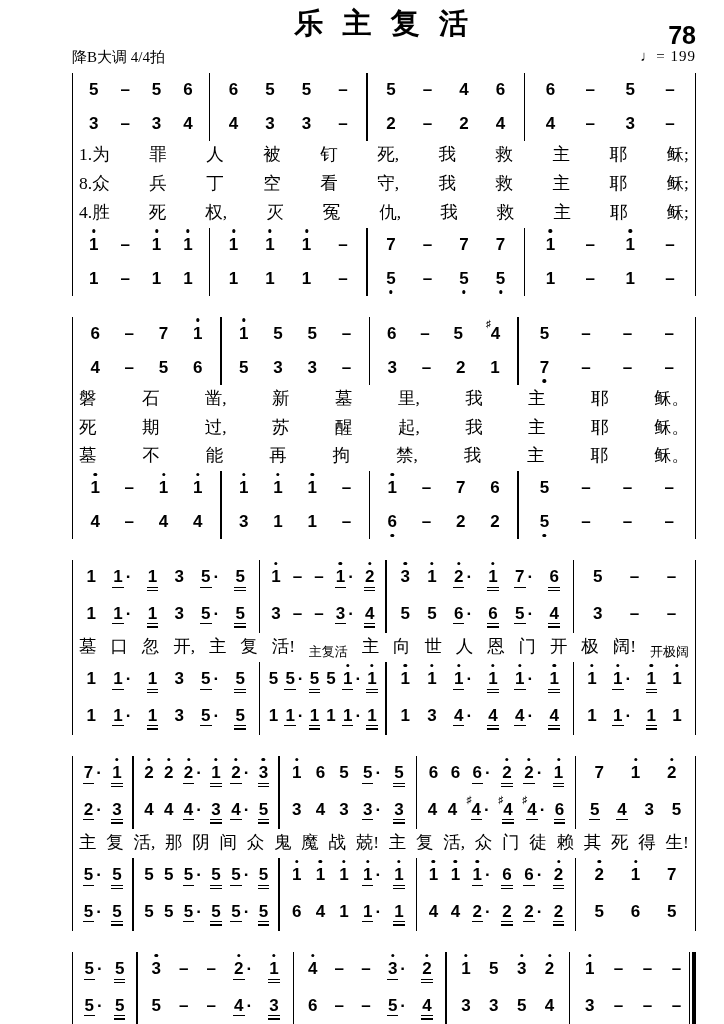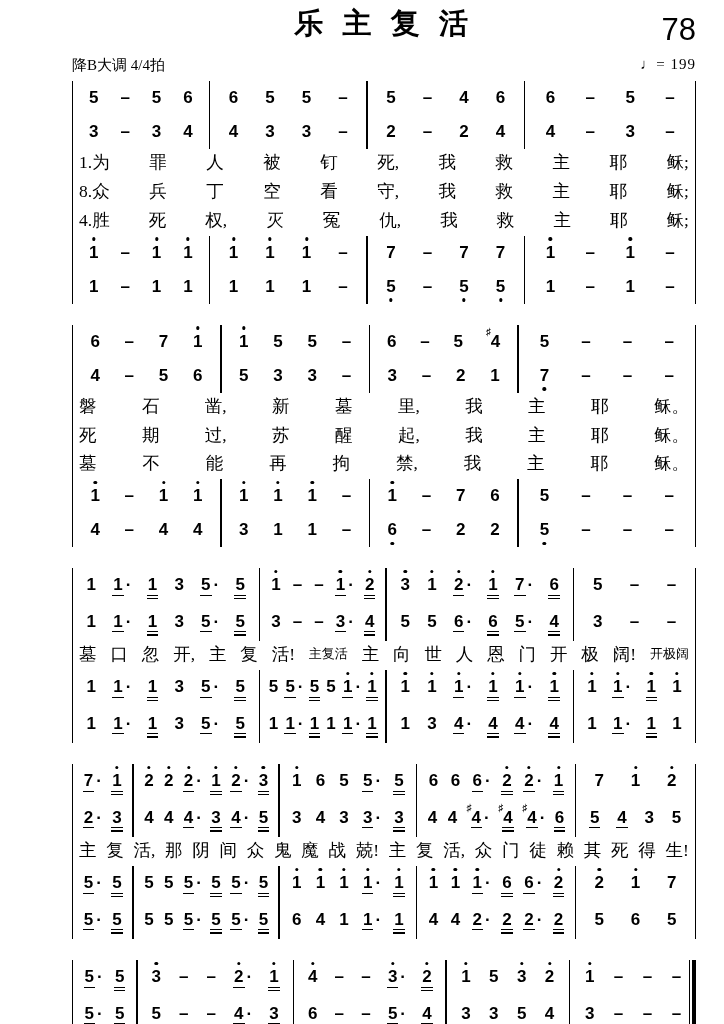--- a/index.html
+++ b/index.html
@@ -1,43 +1,43 @@
 <!DOCTYPE html>
 <html><head>
 <meta charset="utf-8">
 <style>
   html,body{margin:0;padding:0;background:#fff;color:#000;}
   body{width:724px;height:1024px;overflow:hidden;font-family:"Liberation Sans",sans-serif;}
   .page{box-sizing:border-box;width:724px;height:1024px;padding:4px 28px 0 72px;}
   
   .header{position:relative;margin-bottom:6px;}
   .title{text-align:center;font-size:29px;font-weight:bold;letter-spacing:6px;font-family:"Liberation Serif",serif;}
-  .number{position:absolute;right:0;top:8px;font-size:31px;font-weight:normal;}
-  .meta{display:flex;justify-content:space-between;font-size:15px;margin-top:12px;font-family:"Liberation Serif",serif;gap:24px;}
+  .number{position:absolute;right:0;top:17px;font-size:25px;font-weight:bold;}
+  .meta{display:flex;justify-content:space-between;font-size:15px;margin-top:4px;font-family:"Liberation Serif",serif;gap:24px;}
   .tempo{font-size:15px;letter-spacing:1px;}
   
   .system{border-left:1.6px solid #000;border-right:1.6px solid #000;margin-bottom:21px;}
   .system.final{border-right:none;position:relative;}
   .system.final::after{content:"";position:absolute;top:0;bottom:0;right:0;width:7px;box-sizing:border-box;border-left:1.6px solid #000;border-right:4px solid #000;}
   .pair{display:flex;align-items:stretch;}
   .bar{width:1.6px;background:#000;flex:0 0 auto;}
   .mcol{display:flex;flex-direction:column;flex-basis:0;min-width:0;}
   .vrow{display:flex;justify-content:space-around;align-items:flex-start;padding:8px 5px 9px;flex:1;}
   .tok{position:relative;display:inline-flex;align-items:flex-start;font-size:17px;font-weight:bold;line-height:1;}
   .num{position:relative;display:inline-block;line-height:1;padding:0 1px;}
   .u1,.u2{border-bottom:1.6px solid #000;padding-bottom:1.5px;}
   .u2::after{content:"";position:absolute;left:0;right:0;bottom:-4.6px;height:1.6px;background:#000;}
   .od{position:absolute;left:50%;transform:translateX(-50%);width:3.4px;height:3.4px;background:#000;border-radius:50%;}
   .od.above{top:-6.5px;}
   .od.below{bottom:-7px;}
   .aug{font-weight:bold;margin-left:2px;line-height:1;}
   .sharp{position:relative;top:-6px;font-size:10px;font-weight:bold;margin-right:-1px;}
   .dash .num{border:none;}
   
-  .lyrics{display:flex;justify-content:space-between;align-items:flex-start;padding:3px 6px 4px;font-size:17.5px;font-family:"Liberation Serif",serif;line-height:1.25;}
+  .lyrics{display:flex;justify-content:space-between;align-items:flex-end;padding:3px 6px 4px;font-size:17.5px;font-family:"Liberation Serif",serif;line-height:1.25;}
   .lyrics .syl{white-space:nowrap;}
   .lyrics .small{font-size:13px;transform:translateY(2px);}
 </style>
 </head>
 <body>
 
 <div class="page">
   <div class="header">
     <div class="title">乐 主 复 活</div>
     <div class="number">78</div>

